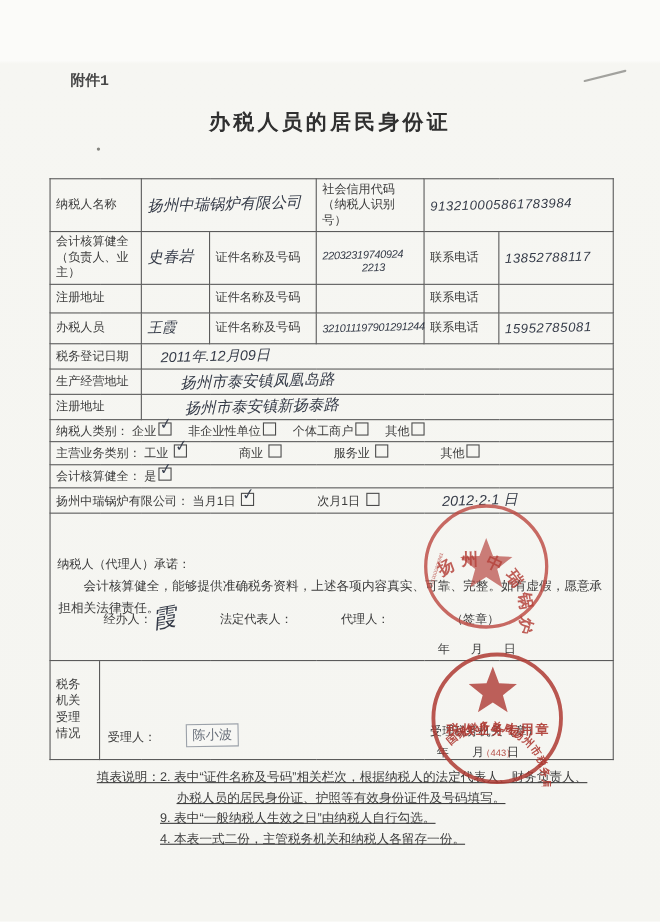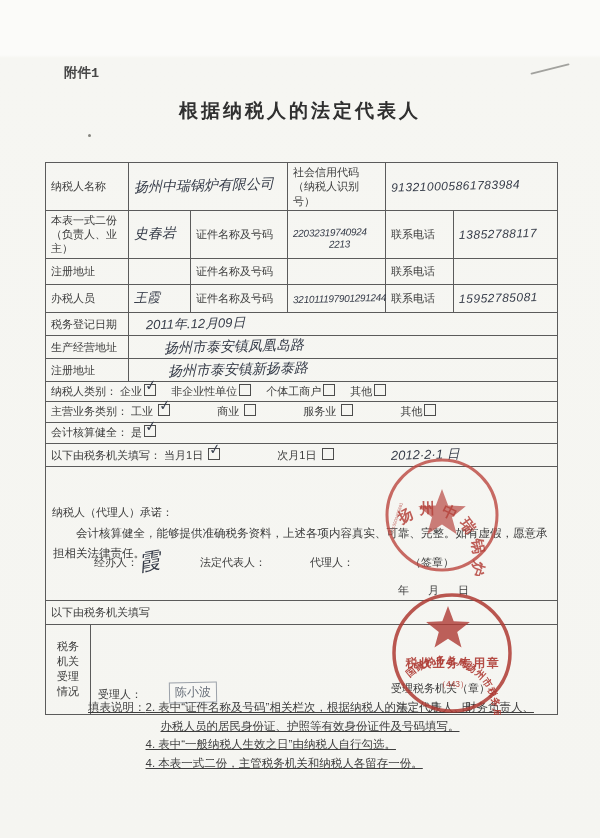--- a/index.html
+++ b/index.html
@@ -28,37 +28,37 @@
   .hw.tiny{font-size:10px;letter-spacing:-.3px;}
   .cb{display:inline-block;width:10px;height:10px;border:1.2px solid #4c4c4c;vertical-align:-1px;position:relative;margin:0 2px;}
   .cb .tick{position:absolute;left:0px;top:-7px;font-size:14px;color:#3a4150;font-style:italic;transform:rotate(-8deg);line-height:1;}
   .gap-s{margin-left:10px;} .gap-m{margin-left:42px;} .gap-l{margin-left:52px;}
   .commit-cell{position:relative;}
   .commit-title{padding:2px 1px 0 1px;}
   .commit-body{margin:3px 2px 0 2px;text-indent:2em;line-height:1.75;font-size:11.5px;}
   .sig-row{position:absolute;left:0;top:88px;width:100%;}
   .sig-row span{position:absolute;white-space:nowrap;}
   .date-row{position:absolute;left:352px;top:116px;letter-spacing:4px;white-space:nowrap;}
-  .vlabel{white-space:pre-line;text-align:center;line-height:15px;font-size:11px;padding:2px 0;}
+  .vlabel{white-space:pre-line;line-height:15px;font-size:11px;padding:2px 0;}
   .accept-cell{position:relative;font-family:Liberation Mono, monospace;}
   .accept-cell .abs{position:absolute;white-space:nowrap;}
   .name-chop{display:inline-block;border:1px solid #9ba1a9;color:#666d78;padding:1px 5px;font-size:12px;transform:rotate(-1deg);background:rgba(255,255,255,.25);}
   .stamp{position:absolute;pointer-events:none;z-index:6;}
   .notes{position:absolute;left:88px;top:698px;width:450px;font-size:11.5px;line-height:1.62;color:#3e3e3e;display:flex;text-decoration:underline;}
   .notes .note-label{flex:0 0 auto;white-space:nowrap;}
   .notes .note-items{flex:1;}
   .notes .note-items div{padding-left:15px;text-indent:-15px;}
 </style>
 </head>
 <body>
 
 <div class="page">
 
   <div class="attachment">附件1</div>
-  <div class="title">根据纳税人的法定代表人</div>
+  <div class="title">办税人员的居民身份证</div>
   <div class="stray-dot"></div>
   <div class="pen-mark"></div>
 
   <table class="form">
     <colgroup>
         <col style="width:45px">
         <col style="width:38px">
         <col style="width:62px">
         <col style="width:97px">
         <col style="width:98px">
@@ -68,21 +68,21 @@
 
     <tbody>
         <tr style="height:34px">
       <td class="lbl" colspan="2">纳税人名称</td>
       <td colspan="2"><span class="hw big">扬州中瑞锅炉有限公司</span></td>
       <td class="lbl">社会信用代码（纳税人识别号）</td>
       <td colspan="2"><span class="hw num">913210005861783984</span></td>
     </tr>
 
     <tr style="height:38px">
-      <td class="lbl" colspan="2">本表一式二份（负责人、业主）</td>
+      <td class="lbl" colspan="2">会计核算健全（负责人、业主）</td>
       <td><span class="hw big">史春岩</span></td>
       <td class="lbl">证件名称及号码</td>
       <td class="top">
         <div class="hw tiny" style="margin-top:8px">22032319740924</div>
         <div class="hw tiny" style="padding-left:36px">2213</div>
       </td>
       <td class="lbl">联系电话</td>
       <td><span class="hw num">13852788117</span></td>
     </tr>
 
@@ -141,21 +141,21 @@
 
     <tr style="height:21px">
       <td colspan="7">
         <span>会计核算健全：</span>
         <span>是</span><span class="cb"><span class="tick">✓</span></span>
       </td>
     </tr>
 
     <tr style="height:20px">
       <td colspan="7">
-        <span>以下由税务机关填写：</span>
+        <span>扬州中瑞锅炉有限公司：</span>
         <span>当月1日</span> <span class="cb"><span class="tick">✓</span></span>
         <span class="gap-l">次月1日</span> <span class="cb"></span>
         <span class="hw" style="margin-left:52px">2012·2·1 日</span>
       </td>
     </tr>
 
     <tr style="height:134px">
       <td colspan="7" class="top commit-cell">
         <div class="commit-title">纳税人（代理人）承诺：</div>
         <div class="commit-body">会计核算健全，能够提供准确税务资料，上述各项内容真实、可靠、完整。如有虚假，愿意承担相关法律责任。</div>
@@ -163,23 +163,20 @@
           <span style="left:48px">经办人：</span>
           <span class="hw" style="left:92px;top:-8px;font-size:22px;transform:rotate(-10deg)">霞</span>
           <span style="left:154px">法定代表人：</span>
           <span style="left:264px">代理人：</span>
           <span style="left:364px">（签章）</span>
         </div>
         <div class="date-row">年　月　日</div>
       </td>
     </tr>
 
-    <tr style="height:24px">
-      <td colspan="7">以下由税务机关填写</td>
-    </tr>
 
     <tr style="height:90px">
       <td class="vlabel">税务
 机关
 受理
 情况</td>
       <td colspan="6" class="accept-cell">
         <span class="abs" style="left:7px;top:62px">受理人：</span>
         <span class="abs name-chop" style="left:78px;top:57px">陈小波</span>
         <span class="abs" style="left:300px;top:56px">受理税务机关（章）</span>
@@ -211,18 +208,18 @@
       <textPath href="#arcTax" startOffset="0">国家税务总局扬州市税务局第三税务分局办税服务厅</textPath>
     </text>
     <text x="63" y="76" text-anchor="middle" font-size="12" font-weight="bold" fill="#ae3a33" opacity="0.9" letter-spacing="1.5">税收业务专用章</text>
     <text x="63" y="96" text-anchor="middle" font-size="8.5" fill="#ae3a33" opacity="0.9">（443）</text>
   </svg>
 
   <div class="notes">
     <div class="note-label">填表说明：</div>
     <div class="note-items">
       <div>2. 表中“证件名称及号码”相关栏次，根据纳税人的法定代表人、财务负责人、办税人员的居民身份证、护照等有效身份证件及号码填写。</div>
-      <div>4. 表中“一般纳税人生效之日”由纳税人自行勾选。</div>
+      <div>9. 表中“一般纳税人生效之日”由纳税人自行勾选。</div>
       <div>4. 本表一式二份，主管税务机关和纳税人各留存一份。</div>
     </div>
   </div>
 
 </div>
 
 </body></html>

